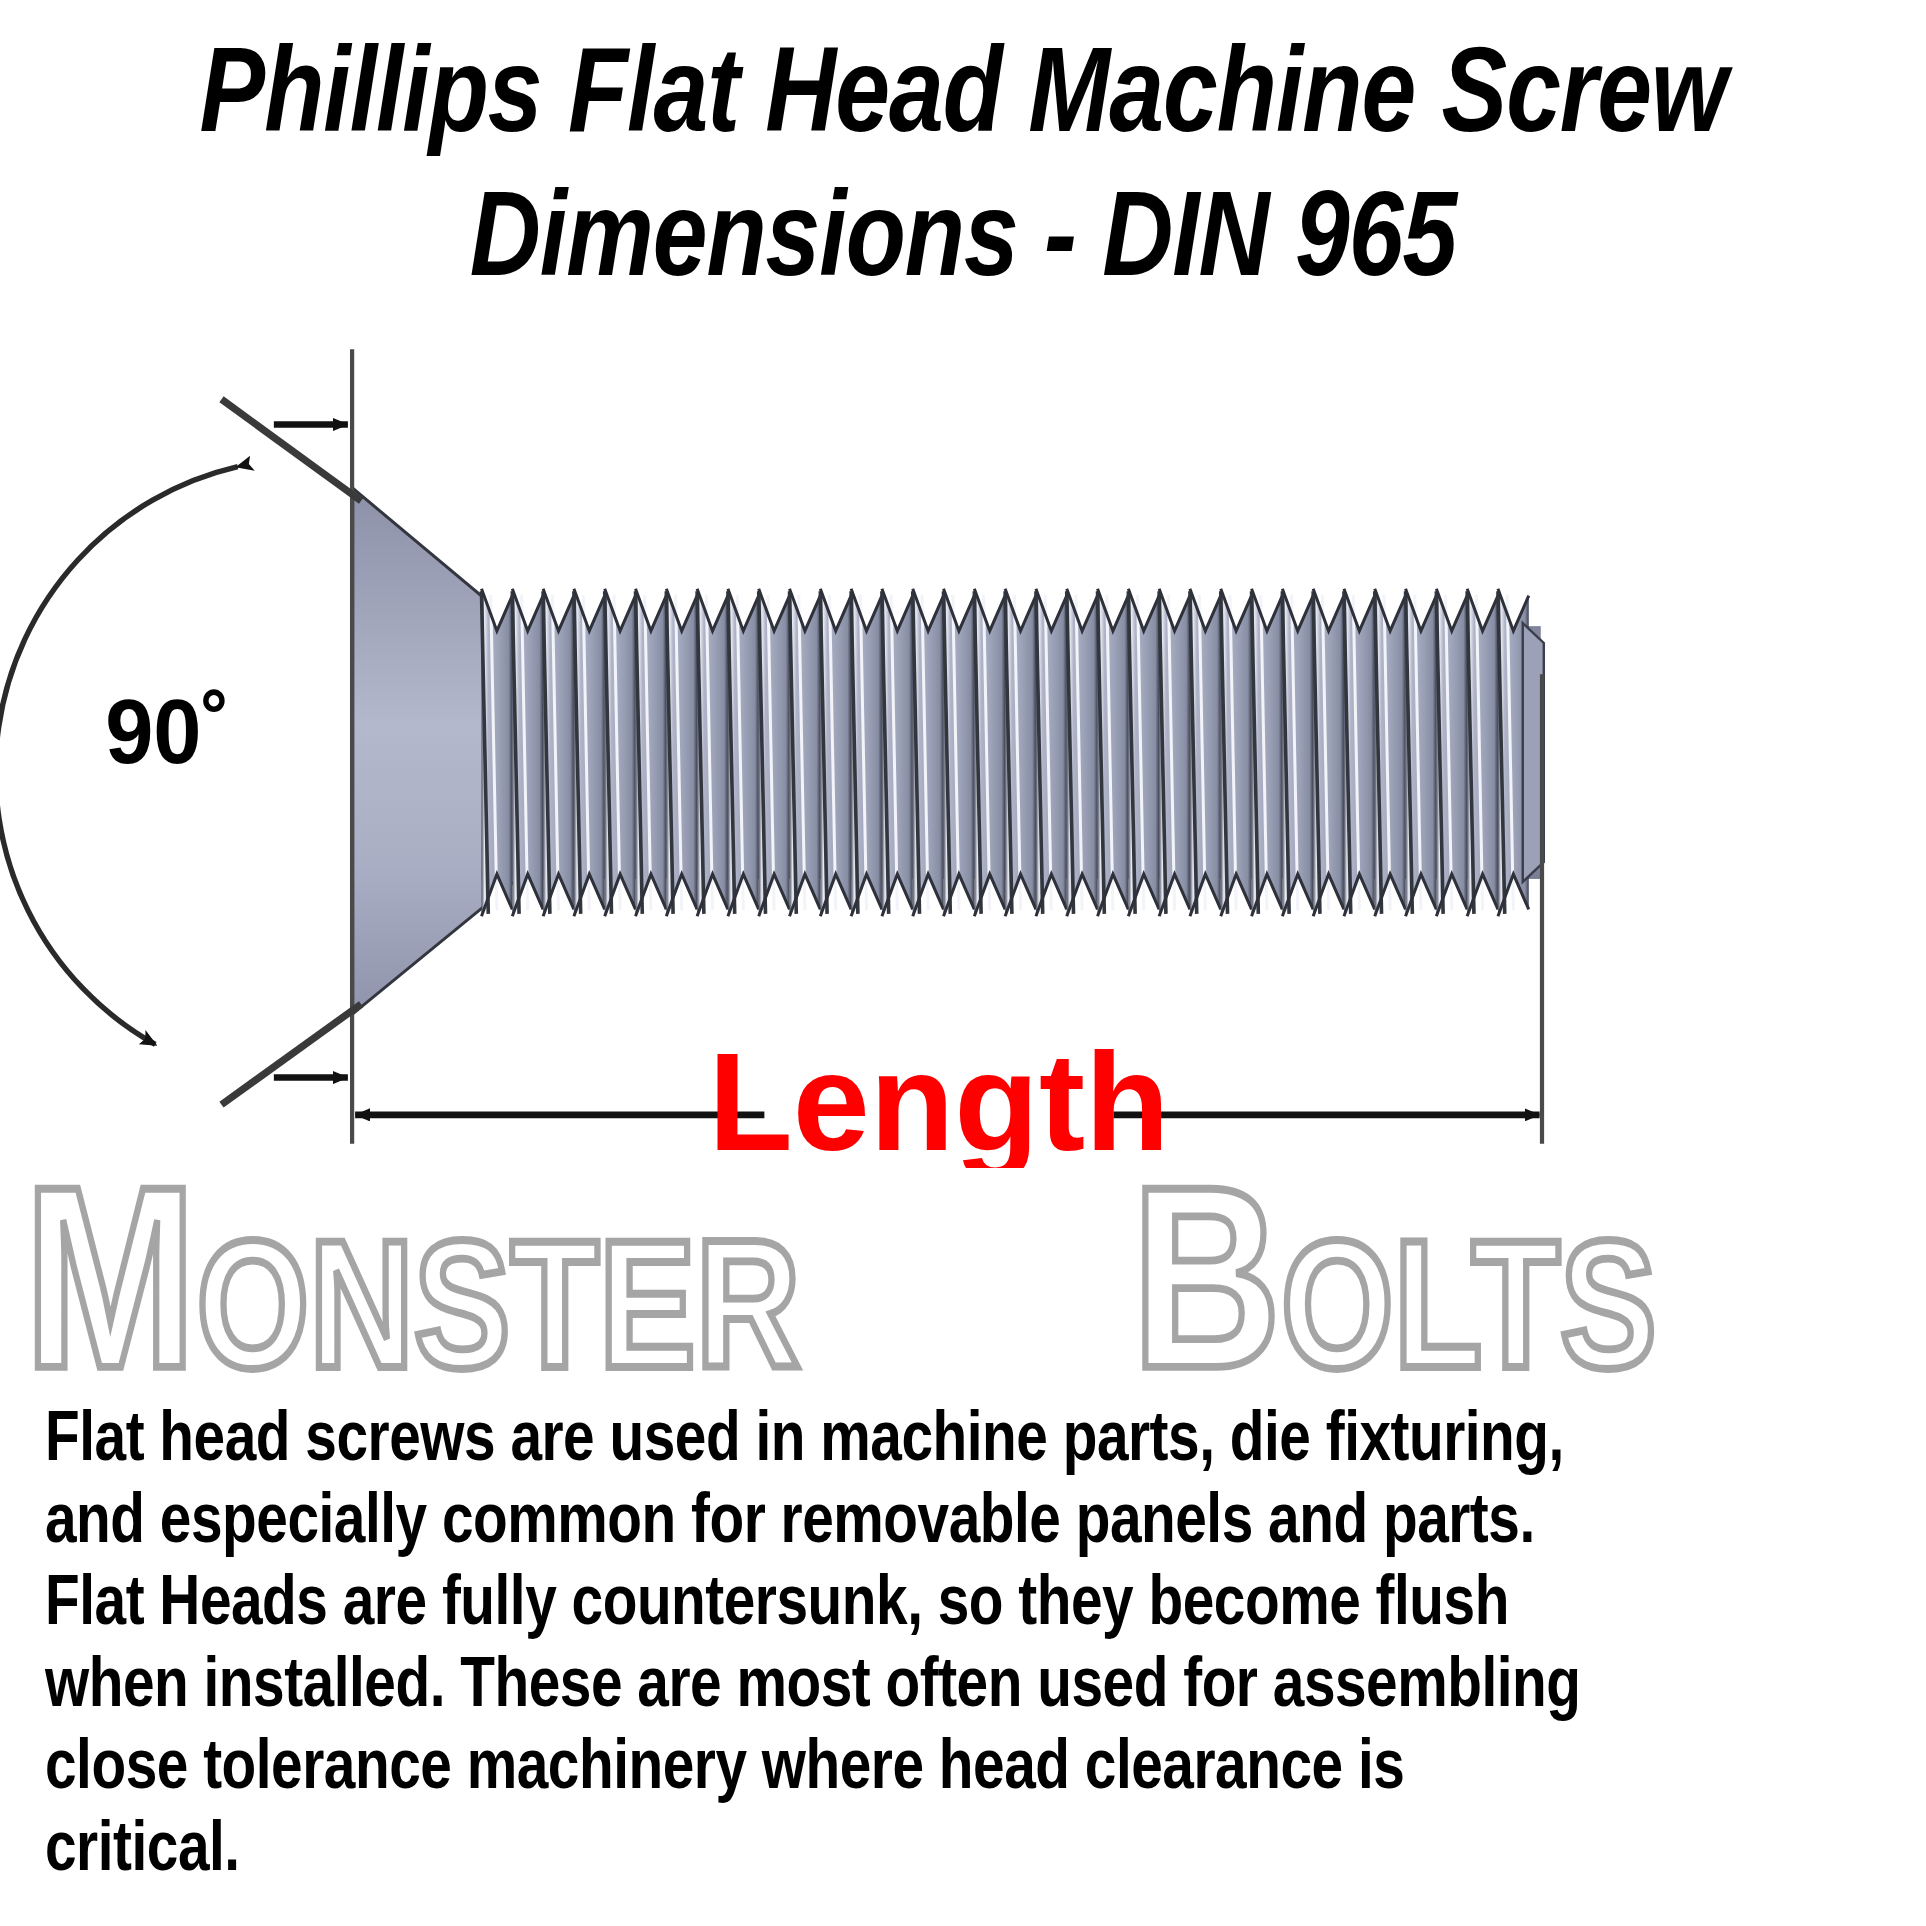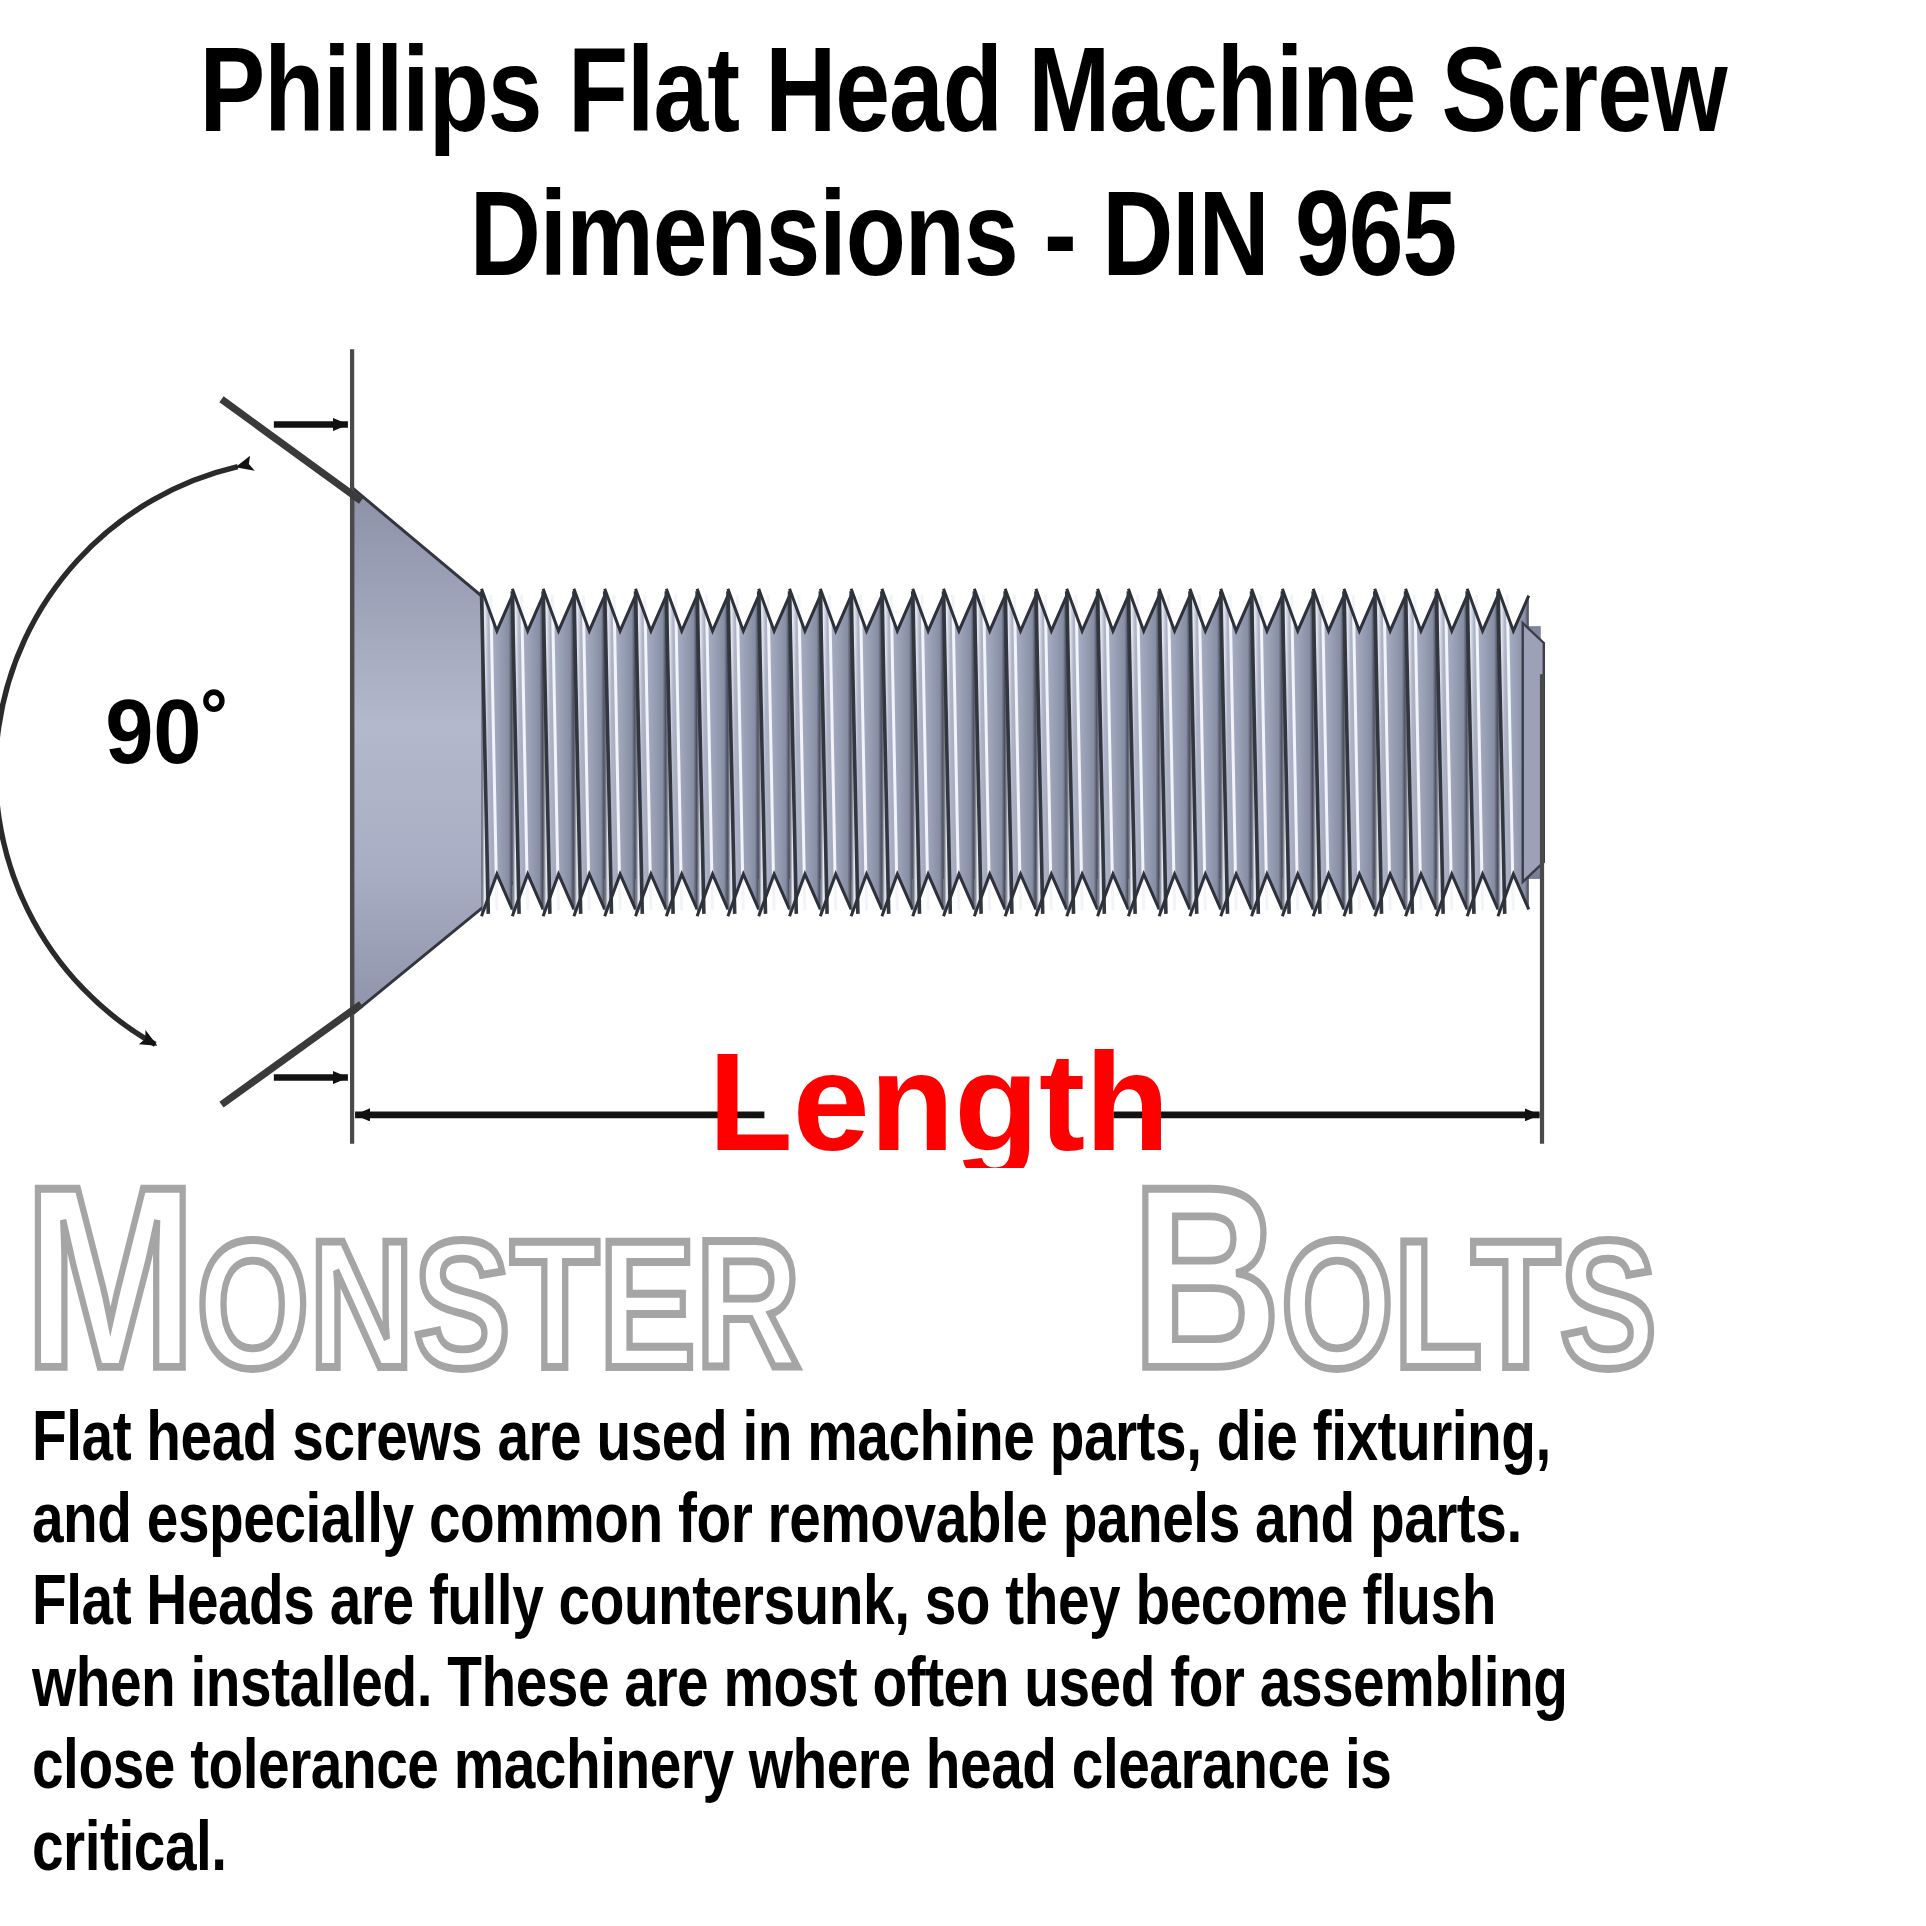--- a/index.html
+++ b/index.html
@@ -16,20 +16,21 @@
     -webkit-font-smoothing: antialiased;
   }
 
   
   #title-block {
     position: absolute;
     left: 0;
     top: 17px;
     width: 1926px;
     text-align: center;
+    font-style: italic;
   }
   .title-line {
     font-family: "Liberation Sans", sans-serif;
     font-weight: bold;
     font-size: 120px;
     line-height: 144px;
     color: #000000;
     letter-spacing: -1.2px;
     transform: scaleX(0.82);
     transform-origin: center center;
@@ -52,21 +53,21 @@
     left: 0;
     top: 1117px;
     width: 1581px;
     height: 277px;
   }
   #watermark svg { display: block; }
 
   
   #body-copy {
     position: absolute;
-    left: 32px;
+    left: 45px;
     top: 1395px;
     width: 1872px;
   }
   .body-line {
     font-family: "Liberation Sans", sans-serif;
     font-weight: bold;
     font-size: 71px;
     line-height: 82px;
     color: #000000;
     letter-spacing: -0.6px;

